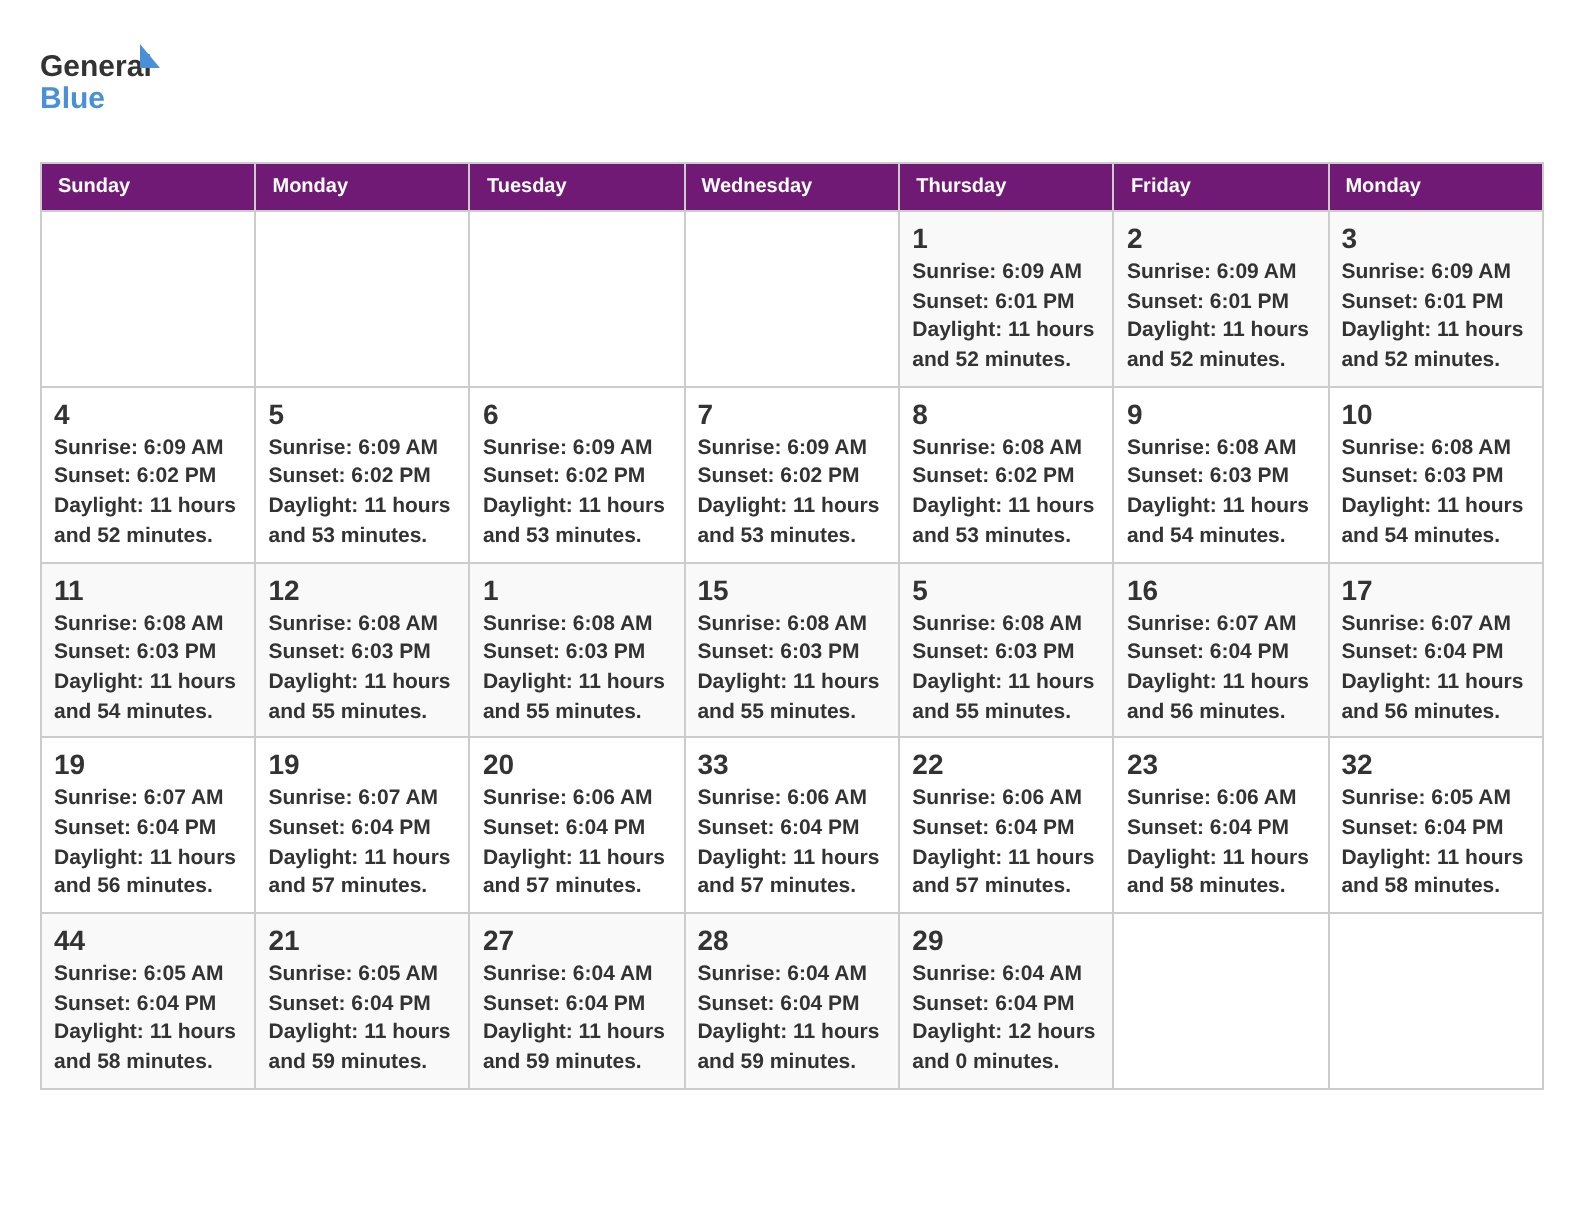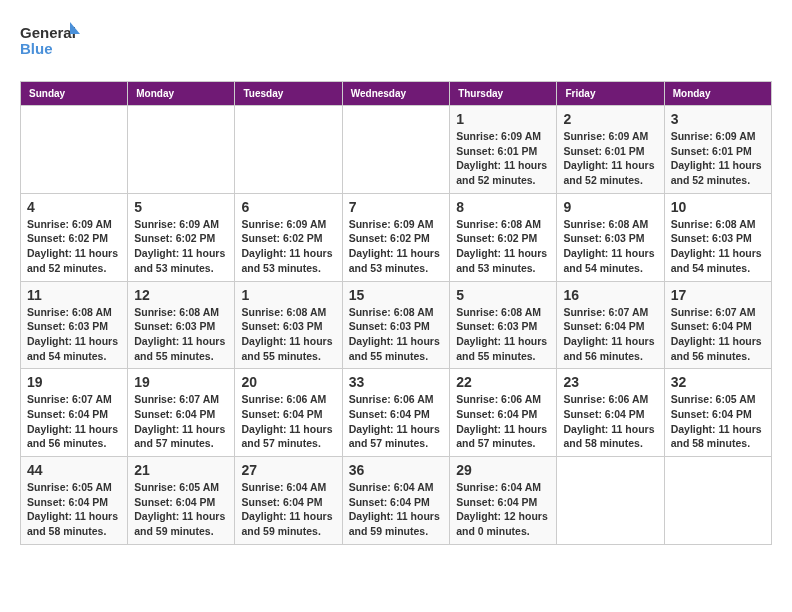--- a/index.html
+++ b/index.html
@@ -303,21 +303,21 @@
 and 59 minutes.</div>
         </td>
         <td>
           <span class="day-number">27</span>
           <div class="day-info">Sunrise: 6:04 AM
 Sunset: 6:04 PM
 Daylight: 11 hours
 and 59 minutes.</div>
         </td>
         <td>
-          <span class="day-number">36</span>
+          <span class="day-number">28</span>
           <div class="day-info">Sunrise: 6:04 AM
 Sunset: 6:04 PM
 Daylight: 11 hours
 and 59 minutes.</div>
         </td>
         <td>
           <span class="day-number">29</span>
           <div class="day-info">Sunrise: 6:04 AM
 Sunset: 6:04 PM
 Daylight: 12 hours

